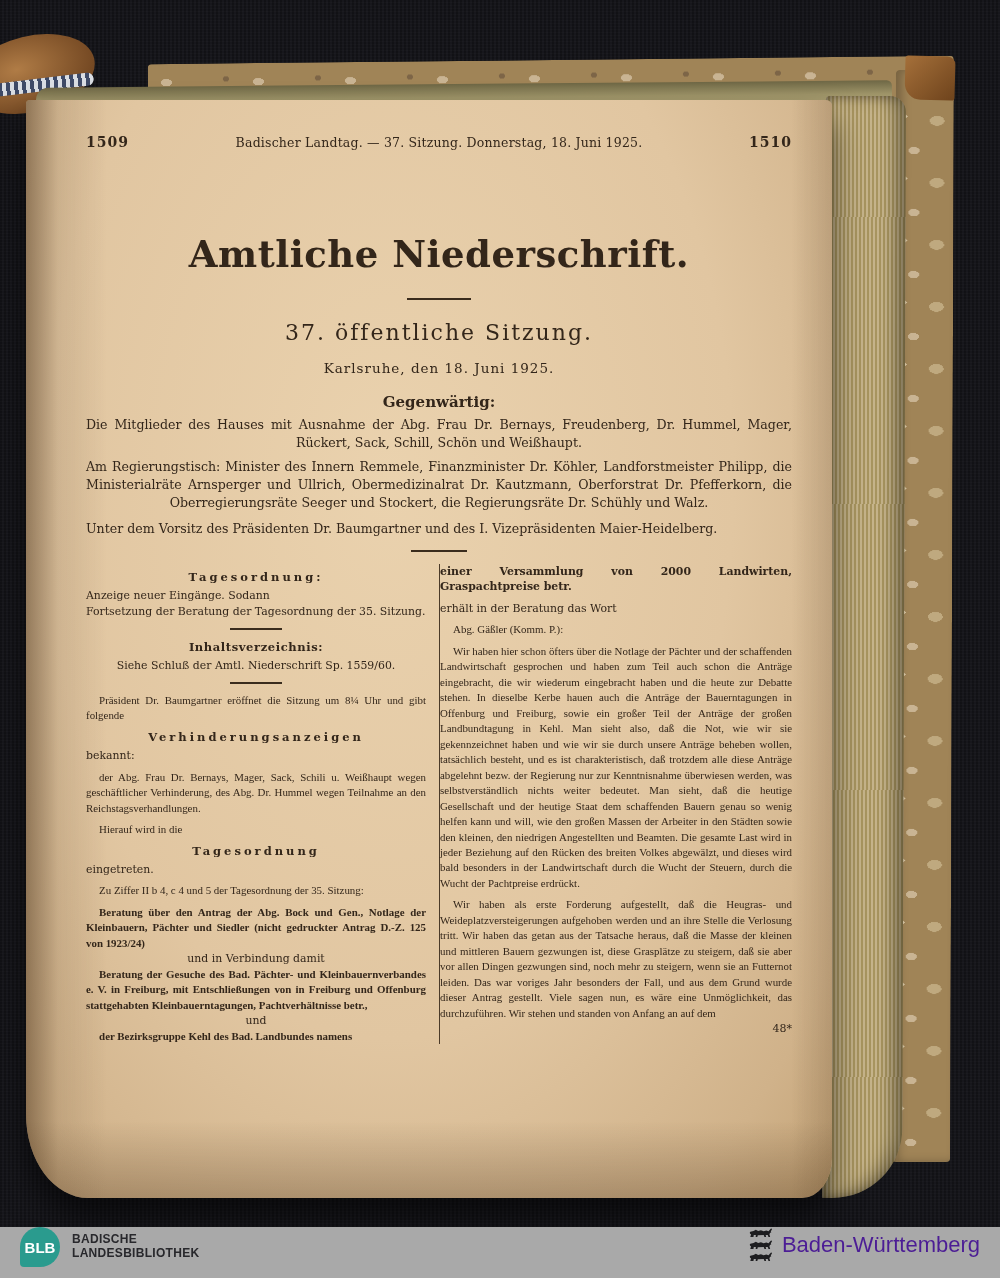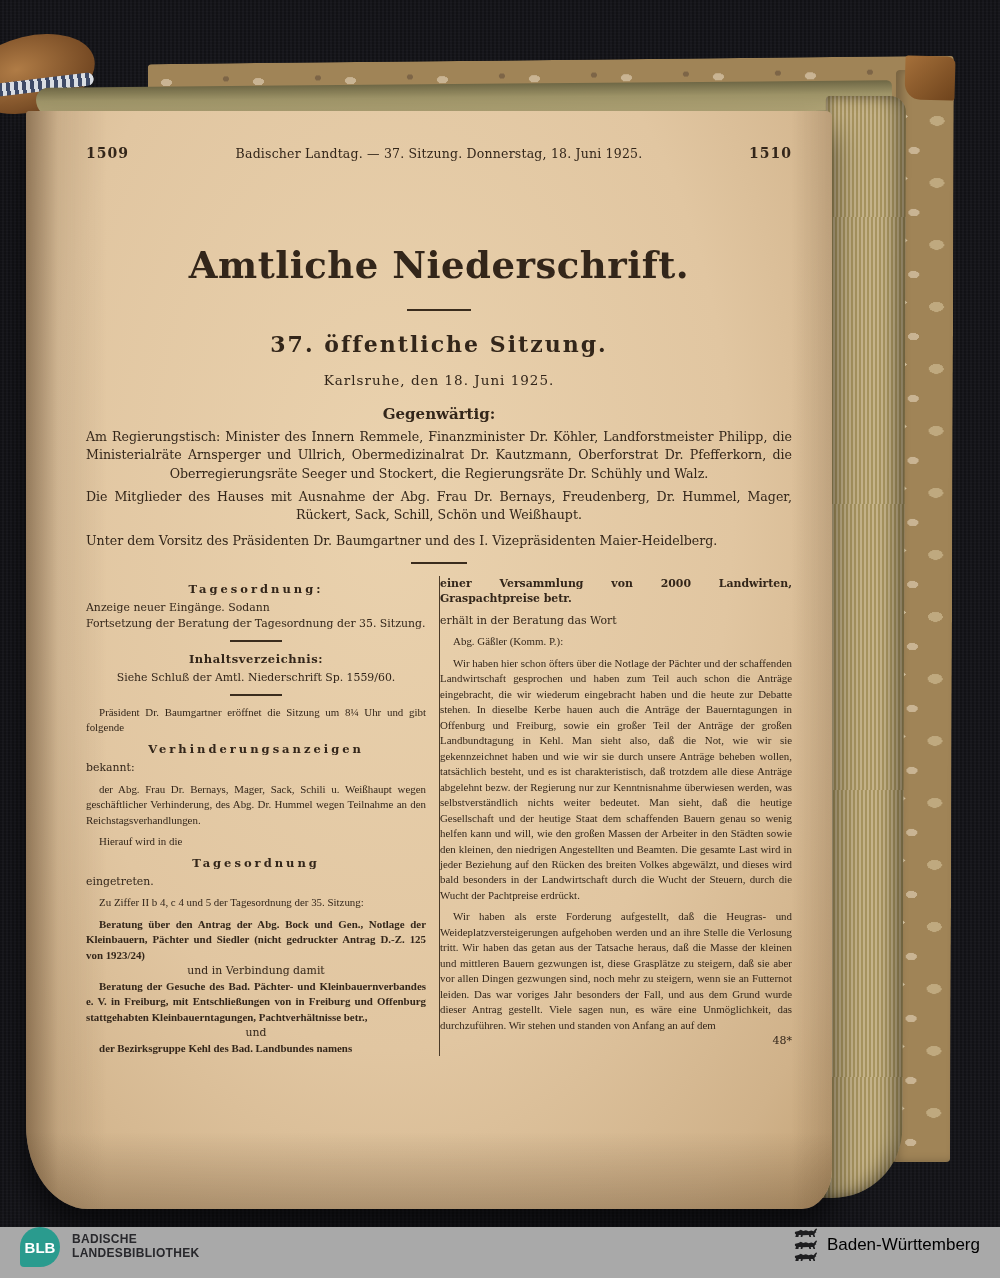--- a/index.html
+++ b/index.html
@@ -28,37 +28,37 @@
   .leather-spine{position:absolute;left:-34px;top:36px;width:130px;height:76px;background:radial-gradient(ellipse at 40% 40%, #b07c46, #6e431f 80%);border-radius:50%;transform:rotate(-14deg);}
   .headband{position:absolute;left:-6px;top:78px;width:100px;height:13px;border-radius:7px;transform:rotate(-7deg);
     background:repeating-linear-gradient(90deg,#d9dde3 0 4px,#3e4a67 4px 8px);}
   .pages-top{position:absolute;left:36px;top:84px;width:856px;height:30px;transform:rotate(-0.5deg);
     background:linear-gradient(180deg,#6e6745 0%,#9e9468 45%,#b4a778 100%);
     border-radius:14px 6px 4px 20px;}
   .pages-right{position:absolute;left:824px;top:96px;width:80px;height:1102px;transform:rotate(0.2deg);
     background:repeating-linear-gradient(90deg,#c5b38a 0 2px,#a7945f 2px 4px);
     border-radius:4px 16px 70px 0;box-shadow:inset -10px 0 16px rgba(0,0,0,.35), inset 4px 0 8px rgba(0,0,0,.25);}
   
-  .page{position:absolute;left:26px;top:111px;width:806px;height:1098px;
+  .page{position:absolute;left:26px;top:100px;width:806px;height:1098px;
     background:radial-gradient(ellipse at 45% 35%, #ead2ae 0%, #e1c6a1 55%, #d0b28a 85%, #c2a276 100%);
     border-radius:4px 6px 30px 62px / 4px 6px 40px 84px;
     box-shadow:0 20px 32px rgba(0,0,0,0.55);}
   .page::before{content:'';position:absolute;inset:0;border-radius:inherit;pointer-events:none;
     background:
       linear-gradient(90deg, rgba(72,48,24,0.50) 0%, rgba(72,48,24,0.12) 4%, transparent 10%),
       linear-gradient(0deg, rgba(72,48,24,0.30) 0%, transparent 7%),
       linear-gradient(270deg, rgba(72,48,24,0.18) 0%, transparent 5%);}
   .page-inner{position:absolute;left:60px;right:40px;top:34px;bottom:28px;color:#33261a;}
   
   .page-head{display:flex;justify-content:space-between;align-items:baseline;}
   .page-num{font-weight:bold;font-size:14px;letter-spacing:1px;}
   .running-title{font-size:12.5px;letter-spacing:0.2px;}
   .main-title{text-align:center;margin-top:82px;font-size:37px;font-weight:bold;letter-spacing:0.5px;}
   .rule{width:64px;height:2px;background:#3a2c1d;margin:22px auto 0;}
-  .session-heading{text-align:center;margin-top:20px;font-size:22px;font-weight:bold;letter-spacing:2px;}
+  .session-heading{text-align:center;margin-top:20px;font-size:22px;font-weight:normal;letter-spacing:2px;}
   .dateline{text-align:center;margin-top:15px;font-size:13.5px;letter-spacing:1px;}
   .gegen-heading{text-align:center;margin-top:17px;font-size:15px;font-weight:bold;}
   .present-p{font-size:12.6px;line-height:1.45;margin:5px 0 0;text-align:justify;text-align-last:center;}
   .chair-line{text-align:left;margin-top:9px;font-size:12.6px;}
   .rule-sm{width:56px;height:1.5px;background:#3a2c1d;margin:14px auto 0;}
   .columns{display:flex;margin-top:12px;}
   .col{width:50%;font-size:10.9px;line-height:1.42;text-align:justify;box-sizing:border-box;}
   .col-left{padding-right:13px;}
   .col-right{padding-left:0;border-left:1px solid #4a3a28;}
   .col-h{text-align:center;font-weight:bold;letter-spacing:3px;font-size:11.5px;margin:5px 0 3px;}
@@ -74,21 +74,21 @@
   .footer-bar{position:absolute;left:0;bottom:0;width:1000px;height:51px;background:#a9a9a9;
     display:flex;align-items:flex-start;justify-content:space-between;padding:0 20px;box-sizing:border-box;
     font-family:"Liberation Sans", sans-serif;}
   .blb-group{display:flex;align-items:center;gap:12px;}
   .blb-logo{width:40px;height:40px;background:#2a9b8e;border-radius:50% 50% 50% 10%;
     display:flex;align-items:center;justify-content:center;color:#ffffff;font-weight:bold;font-size:15px;}
   .library-name{font-size:12px;font-weight:bold;color:#28282c;line-height:1.15;letter-spacing:0.3px;}
   .state-group{display:flex;align-items:center;gap:10px;}
   .lions{display:flex;flex-direction:column;gap:1px;}
   .lion svg{display:block;fill:#1e1e20;}
-  .state-label{font-size:17px;color:#000000;}
+  .state-label{font-size:22px;color:#4c1d95;}
 </style>
 </head>
 <body>
 
 <div class="board-top marble"></div>
 <div class="board-right marble"></div>
 <div class="leather-corner-tr"></div>
 <div class="leather-spine"></div>
 <div class="headband"></div>
 <div class="pages-top"></div>
@@ -102,22 +102,22 @@
       <span class="running-title">Badischer Landtag. — 37. Sitzung. Donnerstag, 18. Juni 1925.</span>
       <span class="page-num">1510</span>
     </div>
 
     <div class="main-title">Amtliche Niederschrift.</div>
     <div class="rule"></div>
     <div class="session-heading">37. öffentliche Sitzung.</div>
     <div class="dateline">Karlsruhe, den 18. Juni 1925.</div>
 
     <div class="gegen-heading">Gegenwärtig:</div>
+    <p class="present-p">Die Mitglieder des Hauses mit Ausnahme der Abg. Frau Dr. Bernays, Freudenberg, Dr. Hummel, Mager, Rückert, Sack, Schill, Schön und Weißhaupt.</p>
     <p class="present-p">Am Regierungstisch: Minister des Innern Remmele, Finanzminister Dr. Köhler, Landforstmeister Philipp, die Ministerialräte Arnsperger und Ullrich, Obermedizinalrat Dr. Kautzmann, Oberforstrat Dr. Pfefferkorn, die Oberregierungsräte Seeger und Stockert, die Regierungsräte Dr. Schühly und Walz.</p>
-    <p class="present-p">Die Mitglieder des Hauses mit Ausnahme der Abg. Frau Dr. Bernays, Freudenberg, Dr. Hummel, Mager, Rückert, Sack, Schill, Schön und Weißhaupt.</p>
     <div class="chair-line">Unter dem Vorsitz des Präsidenten Dr. Baumgartner und des I. Vizepräsidenten Maier-Heidelberg.</div>
     <div class="rule-sm"></div>
 
     <div class="columns">
 
       <div class="col col-left">
         <div class="col-h">Tagesordnung:</div>
         <p>Anzeige neuer Eingänge. Sodann</p>
         <p>Fortsetzung der Beratung der Tagesordnung der 35. Sitzung.</p>
         <div class="col-rule"></div>

